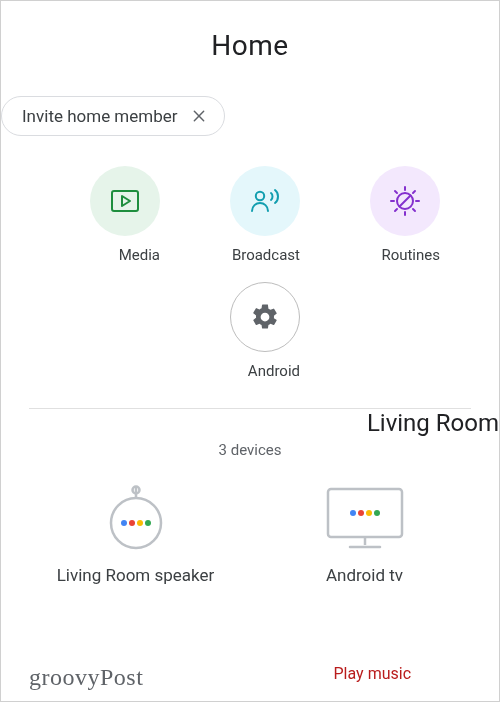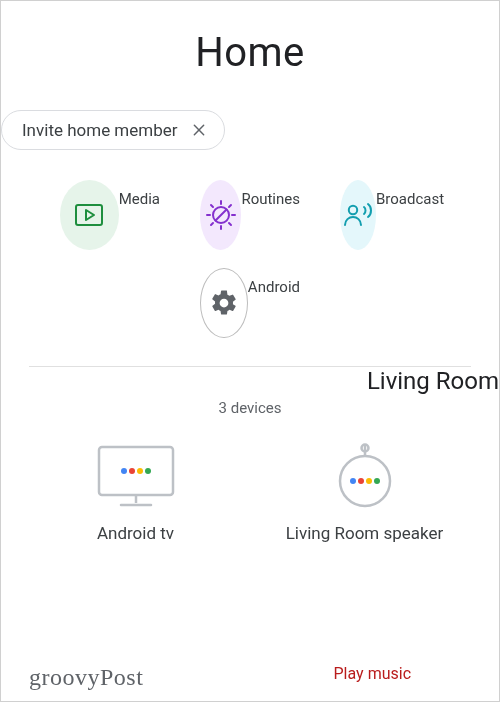--- a/index.html
+++ b/index.html
@@ -7,21 +7,21 @@
     font-family: 'Product Sans', 'Google Sans', Roboto, -apple-system, Arial, sans-serif;
     background: #fff;
     width: 500px;
     height: 702px;
     border: 1px solid #d0d0d0;
     position: relative;
     overflow: hidden;
   }
   .home-title {
     text-align: center;
-    font-size: 40px;
+    font-size: 28px;
     font-weight: 400;
     color: #202124;
     margin-top: 28px;
     letter-spacing: 0.5px;
   }
   .chip-row {
     display: flex;
     margin-top: 34px;
   }
   .chip {
@@ -45,22 +45,22 @@
     display: flex;
     flex-wrap: wrap;
     justify-content: center;
     column-gap: 40px;
     row-gap: 18px;
     padding: 0 40px;
   }
   .action {
     width: 100px;
     display: flex;
-    flex-direction: row;
-    align-items: flex-start;
+    flex-direction: column;
+    align-items: flex-end;
     cursor: pointer;
   }
   .circle {
     width: 70px; height: 70px;
     border-radius: 50%;
     display: flex; align-items: center; justify-content: center;
   }
   .circle.green { background: #e6f4ea; }
   .circle.blue { background: #e8f0fe; }
   .circle.cyan { background: #e4f7fb; }
@@ -150,20 +150,32 @@
   <div class="action">
     <div class="circle green">
       <svg width="34" height="34" viewBox="0 0 34 34">
         <rect x="4" y="7" width="26" height="20" rx="2" fill="none" stroke="#1e8e3e" stroke-width="2"></rect>
         <path d="M14 12 L22 17 L14 22 Z" fill="none" stroke="#1e8e3e" stroke-width="2" stroke-linejoin="round"></path>
       </svg>
     </div>
     <div class="action-label">Media</div>
   </div>
 
+
+  <div class="action">
+    <div class="circle cyan">
+      <svg width="36" height="34" viewBox="0 0 36 34">
+        <circle cx="13" cy="12" r="4.2" fill="none" stroke="#129eaf" stroke-width="2"></circle>
+        <path d="M5 27 c0 -5 4 -8 8 -8 c4 0 8 3 8 8" fill="none" stroke="#129eaf" stroke-width="2" stroke-linecap="round"></path>
+        <path d="M24 9 c2 1.5 2 5.5 0 7" fill="none" stroke="#129eaf" stroke-width="2" stroke-linecap="round"></path>
+        <path d="M28 6 c4 3 4 10 0 13" fill="none" stroke="#129eaf" stroke-width="2" stroke-linecap="round"></path>
+      </svg>
+    </div>
+    <div class="action-label">Broadcast</div>
+  </div>
 
   <div class="action">
     <div class="circle purple">
       <svg width="36" height="36" viewBox="0 0 36 36">
         <circle cx="18" cy="18" r="8" fill="none" stroke="#8430ce" stroke-width="2"></circle>
         <line x1="12" y1="24" x2="24" y2="12" stroke="#8430ce" stroke-width="2"></line>
         <g stroke="#8430ce" stroke-width="2" stroke-linecap="round">
           <line x1="18" y1="4" x2="18" y2="7"></line>
           <line x1="18" y1="29" x2="18" y2="32"></line>
           <line x1="4" y1="18" x2="7" y2="18"></line>
@@ -172,74 +184,62 @@
           <line x1="26" y1="26" x2="28" y2="28"></line>
           <line x1="8" y1="28" x2="10" y2="26"></line>
           <line x1="26" y1="10" x2="28" y2="8"></line>
         </g>
       </svg>
     </div>
     <div class="action-label">Routines</div>
   </div>
 
   <div class="action">
-    <div class="circle cyan">
-      <svg width="36" height="34" viewBox="0 0 36 34">
-        <circle cx="13" cy="12" r="4.2" fill="none" stroke="#129eaf" stroke-width="2"></circle>
-        <path d="M5 27 c0 -5 4 -8 8 -8 c4 0 8 3 8 8" fill="none" stroke="#129eaf" stroke-width="2" stroke-linecap="round"></path>
-        <path d="M24 9 c2 1.5 2 5.5 0 7" fill="none" stroke="#129eaf" stroke-width="2" stroke-linecap="round"></path>
-        <path d="M28 6 c4 3 4 10 0 13" fill="none" stroke="#129eaf" stroke-width="2" stroke-linecap="round"></path>
-      </svg>
-    </div>
-    <div class="action-label">Broadcast</div>
-  </div>
-
-  <div class="action">
     <div class="circle outline">
       <svg width="30" height="30" viewBox="0 0 24 24">
         <path fill="#5f6368" d="M19.14,12.94a7.07,7.07,0,0,0,.05-.94,7.07,7.07,0,0,0-.05-.94l2.03-1.58a.5.5,0,0,0,.12-.64l-1.92-3.32a.5.5,0,0,0-.61-.22l-2.39.96a7.22,7.22,0,0,0-1.62-.94l-.36-2.54A.5.5,0,0,0,13.9,2h-3.8a.5.5,0,0,0-.49.42L9.25,4.96a7.22,7.22,0,0,0-1.62.94l-2.39-.96a.5.5,0,0,0-.61.22L2.71,8.48a.5.5,0,0,0,.12.64l2.03,1.58a7.07,7.07,0,0,0-.05.94,7.07,7.07,0,0,0,.05.94L2.83,14.16a.5.5,0,0,0-.12.64l1.92,3.32a.5.5,0,0,0,.61.22l2.39-.96a7.22,7.22,0,0,0,1.62.94l.36,2.54a.5.5,0,0,0,.49.42h3.8a.5.5,0,0,0,.49-.42l.36-2.54a7.22,7.22,0,0,0,1.62-.94l2.39.96a.5.5,0,0,0,.61-.22l1.92-3.32a.5.5,0,0,0-.12-.64ZM12,15.5A3.5,3.5,0,1,1,15.5,12,3.5,3.5,0,0,1,12,15.5Z"></path>
       </svg>
     </div>
     <div class="action-label">Android</div>
   </div>
 </div>
 
 <div class="divider"></div>
 
 <div class="room-title">Living Room</div>
 <div class="room-sub">3 devices</div>
 
 <div class="device-row">
+  <div class="device">
+    <span>
+      <svg width="66" height="66" viewBox="0 0 66 66">
+        <line x1="33" y1="2" x2="33" y2="12" stroke="#bdc1c6" stroke-width="2.5"></line>
+        <circle cx="33" cy="5" r="3.5" fill="none" stroke="#bdc1c6" stroke-width="2.5"></circle>
+        <circle cx="33" cy="38" r="25" fill="none" stroke="#bdc1c6" stroke-width="2.5"></circle>
+        <circle cx="21" cy="38" r="3" fill="#4285F4"></circle>
+        <circle cx="29" cy="38" r="3" fill="#EA4335"></circle>
+        <circle cx="37" cy="38" r="3" fill="#FBBC04"></circle>
+        <circle cx="45" cy="38" r="3" fill="#34A853"></circle>
+      </svg>
+    </span>
+    <div class="device-label">Living Room speaker</div>
+  </div>
+
   <div class="device">
     <span>
       <svg width="86" height="66" viewBox="0 0 86 66">
         <rect x="6" y="4" width="74" height="48" rx="3" fill="none" stroke="#bdc1c6" stroke-width="2.5"></rect>
         <line x1="43" y1="52" x2="43" y2="60" stroke="#bdc1c6" stroke-width="2.5"></line>
         <line x1="28" y1="62" x2="58" y2="62" stroke="#bdc1c6" stroke-width="2.5" stroke-linecap="round"></line>
         <circle cx="31" cy="28" r="3" fill="#4285F4"></circle>
         <circle cx="39" cy="28" r="3" fill="#EA4335"></circle>
         <circle cx="47" cy="28" r="3" fill="#FBBC04"></circle>
         <circle cx="55" cy="28" r="3" fill="#34A853"></circle>
       </svg>
     </span>
     <div class="device-label">Android tv</div>
   </div>
-
-  <div class="device">
-    <span>
-      <svg width="66" height="66" viewBox="0 0 66 66">
-        <line x1="33" y1="2" x2="33" y2="12" stroke="#bdc1c6" stroke-width="2.5"></line>
-        <circle cx="33" cy="5" r="3.5" fill="none" stroke="#bdc1c6" stroke-width="2.5"></circle>
-        <circle cx="33" cy="38" r="25" fill="none" stroke="#bdc1c6" stroke-width="2.5"></circle>
-        <circle cx="21" cy="38" r="3" fill="#4285F4"></circle>
-        <circle cx="29" cy="38" r="3" fill="#EA4335"></circle>
-        <circle cx="37" cy="38" r="3" fill="#FBBC04"></circle>
-        <circle cx="45" cy="38" r="3" fill="#34A853"></circle>
-      </svg>
-    </span>
-    <div class="device-label">Living Room speaker</div>
-  </div>
 </div>
 
 <div class="bottom-row">
   <span class="groovy">groovyPost</span>
   <span class="play-link">Play music</span>
 </div>
 
 </body></html>

